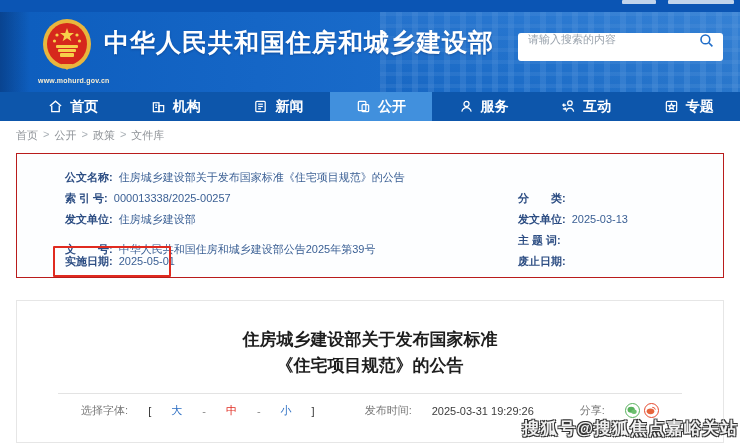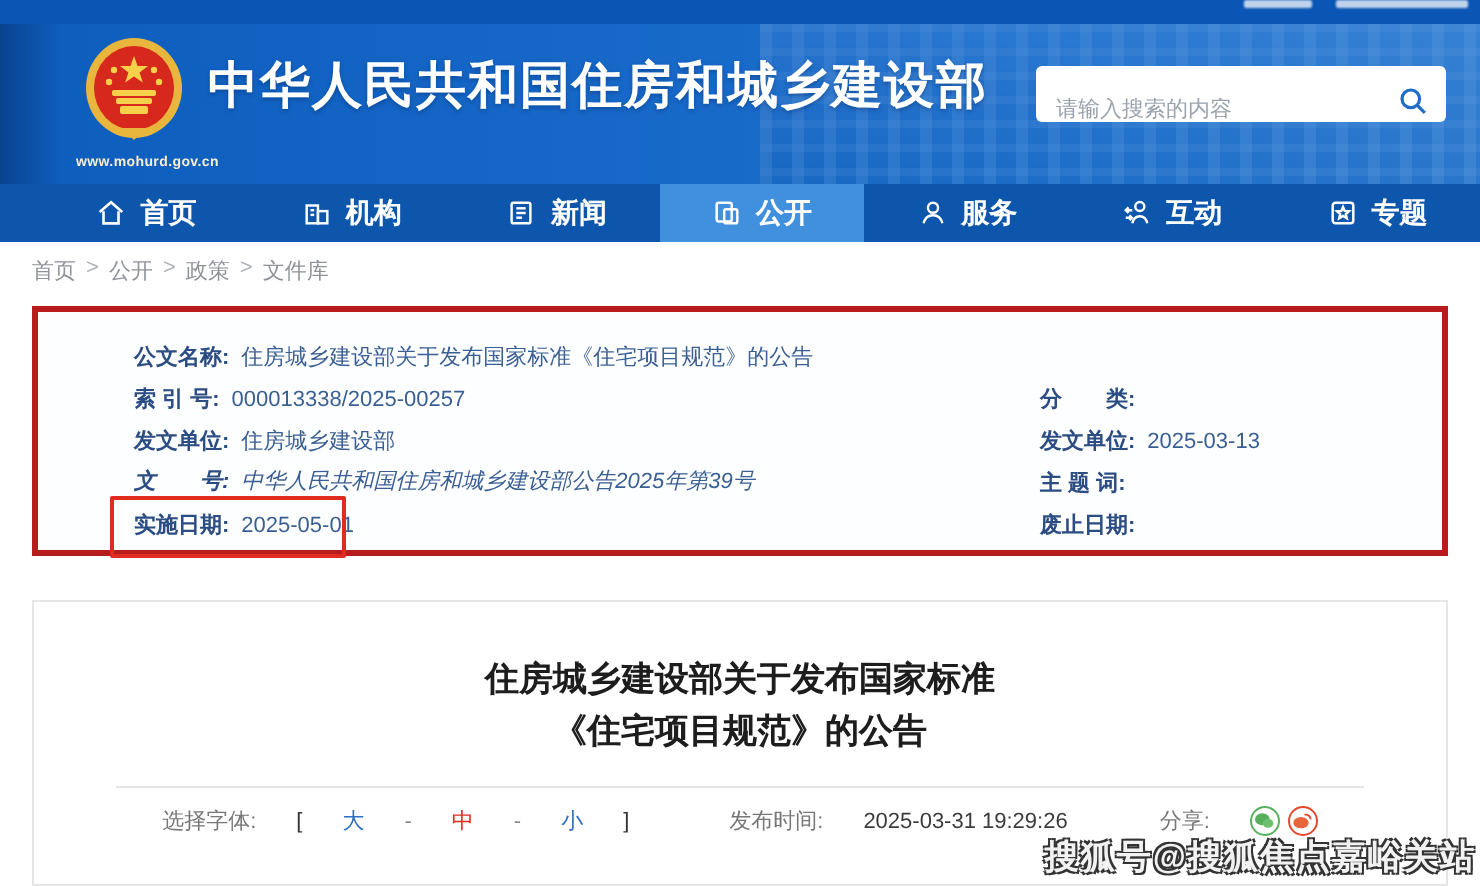--- a/index.html
+++ b/index.html
@@ -25,47 +25,47 @@
 
   .emblem-wrap { position:absolute; left:38px; top:6px; width:58px; text-align:center; }
   .site-url { display:block; margin-top:1px; font-size:7px; font-weight:bold; color:#f7edd2; letter-spacing:.2px; }
 
   .titles { position:absolute; left:104px; top:14px; }
   .title-cn { font-size:25px; font-weight:800; color:#ffffff; letter-spacing:1px;
     text-shadow:0 1px 2px rgba(0,30,80,.35); white-space:nowrap; }
   .title-en { margin-top:6px; font-size:8.5px; color:#eaf2fc; letter-spacing:.2px; white-space:nowrap; }
 
   .search-box { position:absolute; left:518px; top:21px; width:205px; height:28px; background:#ffffff;
-    border-radius:3px; display:flex; align-items:flex-end; padding:0 8px 0 10px; }
+    border-radius:3px; display:flex; align-items:flex-start; padding:0 8px 0 10px; }
   .search-box input { flex:1; border:none; outline:none; font-size:11px; color:#333; background:transparent;
     font-family:"Liberation Sans",sans-serif; }
   .search-box input::placeholder { color:#9aa3ad; }
   .search-btn { width:18px; height:18px; border:none; background:transparent; cursor:pointer; display:flex; align-items:center; justify-content:center; }
 
   
   .nav { position:absolute; left:0; top:92px; width:740px; height:29px; background:#0d56ab;
     display:flex; padding-left:22px; }
   .nav-item { flex:1; display:flex; align-items:center; justify-content:center; gap:7px;
     color:#ffffff; font-size:14px; font-weight:bold; cursor:pointer; }
   .nav-item.active { background:#4190dd; }
   .nav-item svg { display:block; }
 
   
   .breadcrumb { position:absolute; left:16px; top:128px; font-size:11px; color:#8f9398; display:flex; gap:5px; }
   .breadcrumb .bc-link { cursor:pointer; }
   .breadcrumb .sep { color:#aab0b6; }
 
   
   .doc-card { position:absolute; left:16px; top:153px; width:708px; height:125px;
-    background:#fdfeff; border:3px solid #b91c1c; }
+    background:#fdfeff; border:1px solid #b91c1c; }
   .doc-row { position:absolute; display:flex; font-size:11px; line-height:14px; white-space:nowrap; }
   .doc-row .lbl { font-weight:bold; color:#2c4d83; margin-right:6px; }
   .doc-row .val { color:#3a5f94; }
   .r-name { left:48px; top:16px; }
-  .rl1 { left:48px; top:37px; } .rl2 { left:48px; top:58px; } .rl3 { left:48px; top:78px;font-style:italic; } .rl4 { left:48px; top:100px; }
+  .rl1 { left:48px; top:37px; } .rl2 { left:48px; top:58px; } .rl3 { left:48px; top:88px; } .rl4 { left:48px; top:100px; }
   .rr1 { left:501px; top:37px;flex-direction:column; } .rr2 { left:501px; top:58px; } .rr3 { left:501px; top:79px; } .rr4 { left:501px; top:100px; }
   .highlight-box { position:absolute; left:36px; top:92px; width:118px; height:31px;
     border:2px solid #e02b20; border-radius:1px; pointer-events:none; }
 
   
   .article-card { position:absolute; left:16px; top:300px; width:708px; height:143px;
     background:#ffffff; border:1px solid #e6e6e6; }
   .article-title { margin-top:26px; text-align:center; font-size:17px; font-weight:bold; color:#1d1d1d; line-height:26px; }
   .article-divider { width:624px; height:1px; background:#e3e3e3; margin:14px auto 0; }
   .article-meta { margin-top:9px; display:flex; justify-content:center; align-items:center; gap:20px;

